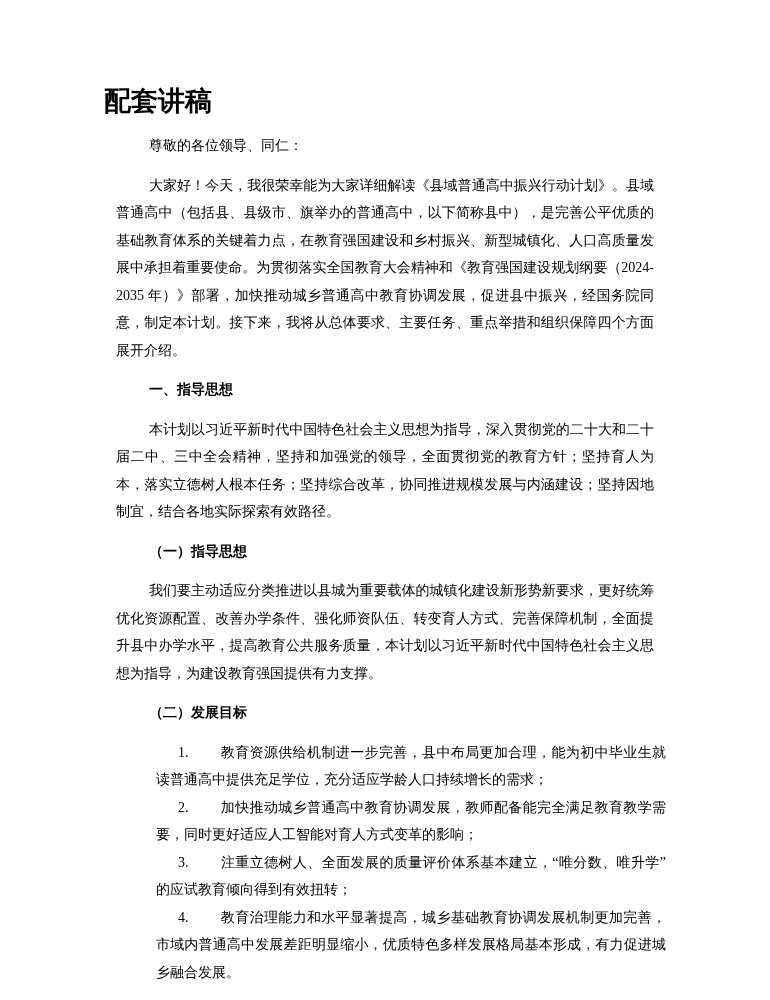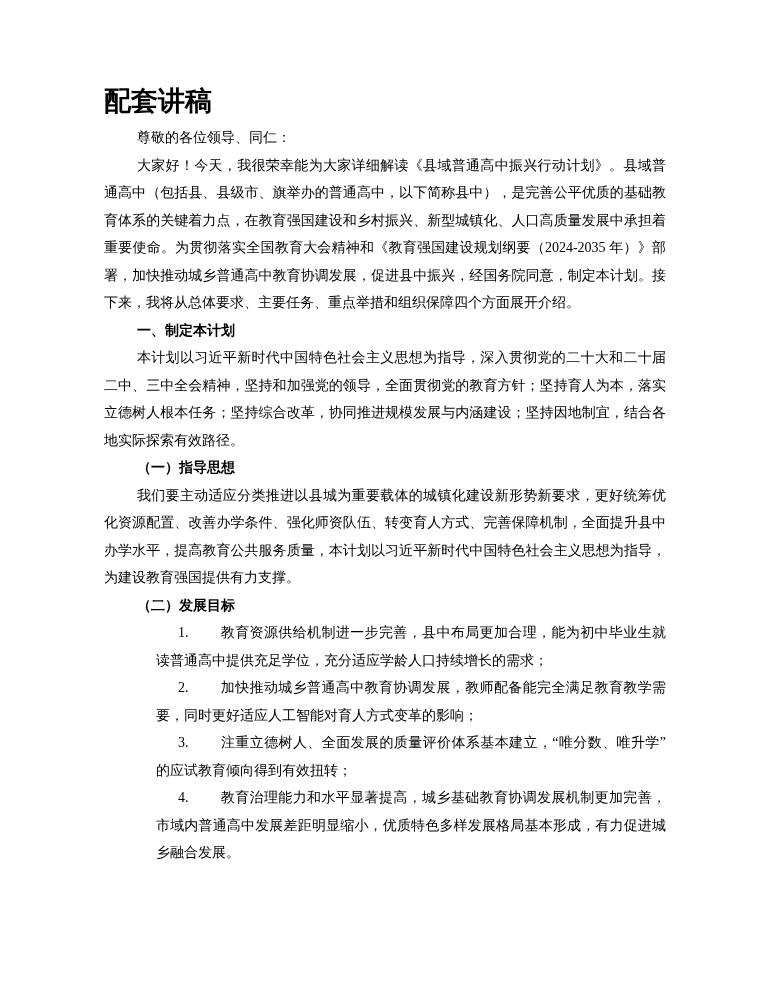--- a/index.html
+++ b/index.html
@@ -19,21 +19,21 @@
     overflow: hidden;
   }
   .doc-title {
     font-size: 27px;
     font-weight: bold;
     line-height: 38px;
     text-align: left;
     margin: 0 0 4px 0;
   }
   .para {
-    margin: 0;
+    margin: 12px;
     font-size: 14px;
     line-height: 27.5px;
     text-align: justify;
     text-indent: 33px;
   }
   .para.heading {
     font-weight: bold;
     text-align: left;
   }
   .goal {
@@ -56,21 +56,21 @@
 <body>
 
 <div class="page">
 
   <h1 class="doc-title">配套讲稿</h1>
 
   <p class="para">尊敬的各位领导、同仁：</p>
 
   <p class="para">大家好！今天，我很荣幸能为大家详细解读《县域普通高中振兴行动计划》。县域普通高中（包括县、县级市、旗举办的普通高中，以下简称县中），是完善公平优质的基础教育体系的关键着力点，在教育强国建设和乡村振兴、新型城镇化、人口高质量发展中承担着重要使命。为贯彻落实全国教育大会精神和《教育强国建设规划纲要（2024-2035 年）》部署，加快推动城乡普通高中教育协调发展，促进县中振兴，经国务院同意，制定本计划。接下来，我将从总体要求、主要任务、重点举措和组织保障四个方面展开介绍。</p>
 
-  <p class="para heading">一、制定本计划</p>
+  <p class="para heading">一、指导思想</p>
 
   <p class="para">本计划以习近平新时代中国特色社会主义思想为指导，深入贯彻党的二十大和二十届二中、三中全会精神，坚持和加强党的领导，全面贯彻党的教育方针；坚持育人为本，落实立德树人根本任务；坚持综合改革，协同推进规模发展与内涵建设；坚持因地制宜，结合各地实际探索有效路径。</p>
 
   <p class="para heading">（一）指导思想</p>
 
   <p class="para">我们要主动适应分类推进以县城为重要载体的城镇化建设新形势新要求，更好统筹优化资源配置、改善办学条件、强化师资队伍、转变育人方式、完善保障机制，全面提升县中办学水平，提高教育公共服务质量，本计划以习近平新时代中国特色社会主义思想为指导，为建设教育强国提供有力支撑。</p>
 
   <p class="para heading">（二）发展目标</p>
 
 

